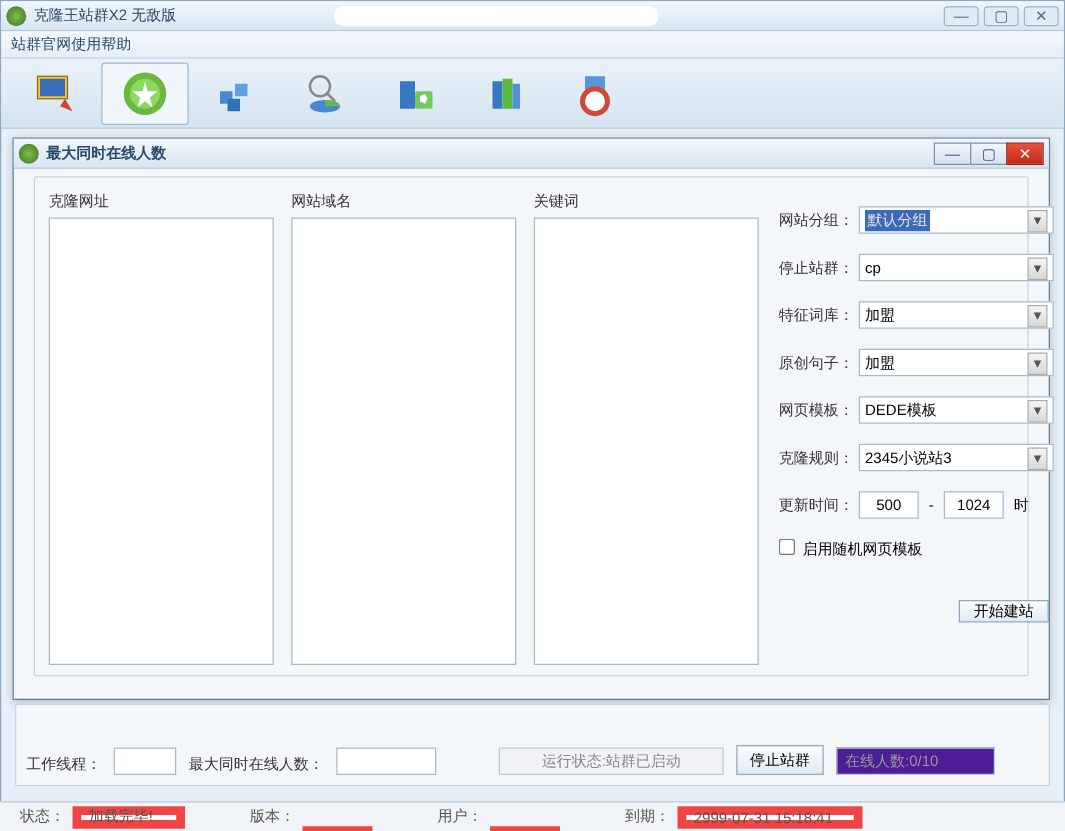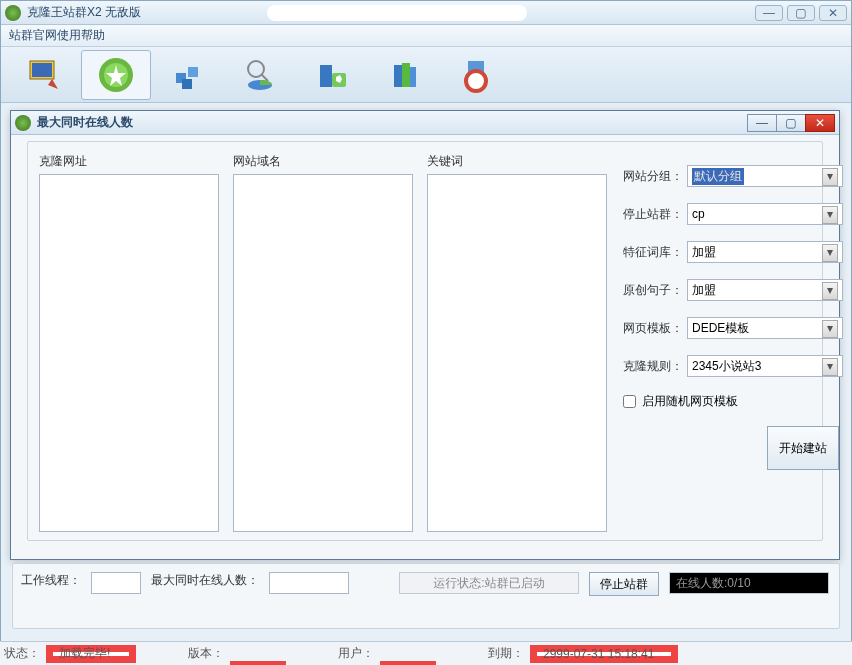--- a/index.html
+++ b/index.html
@@ -40,33 +40,33 @@
     
     .settings-area { position: absolute; left: 612px; top: 30px; width: 220px; }
     .setting-row { display: flex; align-items: center; margin-bottom: 16px; }
     .setting-label { width: 64px; color: #333; text-align: left; }
     .setting-select { flex: 1; height: 22px; border: 1px solid #a8b8c8; background: #fff; padding: 0 18px 0 4px; position: relative; display: flex; align-items: center; }
     .setting-select::after { content: "▾"; position: absolute; right: 4px; top: 2px; color: #555; background: linear-gradient(#f4f4f4,#d8d8d8); border: 1px solid #aaa; width: 14px; height: 16px; text-align: center; line-height: 14px; }
     .time-row { display: flex; align-items: center; margin-bottom: 16px; }
     .time-input { width: 48px; height: 22px; border: 1px solid #a8b8c8; text-align: center; background: #fff; }
     .time-sep { margin: 0 8px; }
     .time-unit { margin-left: 8px; }
-    .checkbox-row { display: flex; align-items: center; margin-bottom: 16px; }
+    .checkbox-row { display: flex; align-items: flex-start; margin-bottom: 32px; }
     .checkbox-row input { margin-right: 6px; }
-    .start-btn { width: 72px; height: 44px; background: linear-gradient(#fafcfe,#e0eaf2); border: 1px solid #90a8c0; cursor: pointer; float: right; margin-right: 4px; }
-    
-    .bottom-panel { position: absolute; left: 12px; bottom: 36px; right: 12px; height: 66px; border: 1px solid #c8d4e0; background: #f4f7fa; border-radius: 2px; padding: 8px; display: flex; align-items: flex-start; gap: 10px; }
+    .start-btn { width: 72px; height: 18px; background: linear-gradient(#fafcfe,#e0eaf2); border: 1px solid #90a8c0; cursor: pointer; float: right; margin-right: 4px; }
+    
+    .bottom-panel { position: absolute; left: 12px; bottom: 36px; right: 12px; height: 66px; border: 1px solid #c8d4e0; background: #f4f7fa; border-radius: 2px; padding: 8px; display: flex; align-items: flex-end; gap: 10px; }
     .inline-label { color: #333; }
     .small-input { width: 50px; height: 22px; border: 1px solid #a8b8c8; background: #fff; text-align: center; }
     .small-input2 { width: 80px; height: 22px; border: 1px solid #a8b8c8; background: #fff; text-align: center; }
     .status-box { width: 180px; height: 22px; border: 1px solid #c0cad4; background: #f0f2f5; display: flex; align-items: center; justify-content: center; color: #888; }
     .stop-btn { width: 70px; height: 24px; background: linear-gradient(#fafcfe,#e0eaf2); border: 1px solid #90a8c0; cursor: pointer; }
-    .online-box { width: 160px; height: 22px; border: 1px solid #c0cad4; background: #000000; display: flex; align-items: center; padding: 0 6px; color: #999; }
-    
-    .statusbar { position: absolute; left: 0; bottom: 0; right: 0; height: 24px; background: #f0f4f8; border-top: 1px solid #b8c8d8; display: flex; align-items: center; padding: 0 4px; gap: 6px; }
+    .online-box { width: 127px; height: 22px; border: 1px solid #c0cad4; background: #4c1d95; display: flex; align-items: center; padding: 0 6px; color: #999; }
+    
+    .statusbar { position: absolute; left: 0; bottom: 0; right: 0; height: 24px; background: #f0f4f8; border-top: 1px solid #b8c8d8; display: flex; align-items: center; padding: 0 16px; gap: 6px; }
     .sb-label { color: #555; }
     .sb-field { height: 18px; border: 7px solid #ef4444; background: #fff; padding: 0 6px; display: flex; align-items: center; color: #555; min-width: 40px; }
     .sb-field.w80 { width: 90px; }
     .sb-field.w60 { width: 56px; margin-top: 32px; }
     .sb-field.w140 { width: 148px; }
   </style>
 </head>
 <body>
 
 <div class="main-window">
@@ -198,20 +198,27 @@
           <div class="setting-select">
               <span>DEDE模板</span>
             </div>
         </div>
         <div class="setting-row">
           <span class="setting-label">克隆规则：</span>
           <div class="setting-select">
               <span>2345小说站3</span>
             </div>
         </div>
+        <div class="time-row">
+          <span class="setting-label">更新时间：</span>
+          <input class="time-input" value="500" style="">
+          <span class="time-sep">-</span>
+          <input class="time-input" value="1024" style="">
+          <span class="time-unit">时</span>
+        </div>
         <div class="checkbox-row">
           <input type="checkbox" style="">
           <span>启用随机网页模板</span>
         </div>
         <button class="start-btn">开始建站</button>
       </div>
     </div>
   </div>
 
   <div class="bottom-panel">

